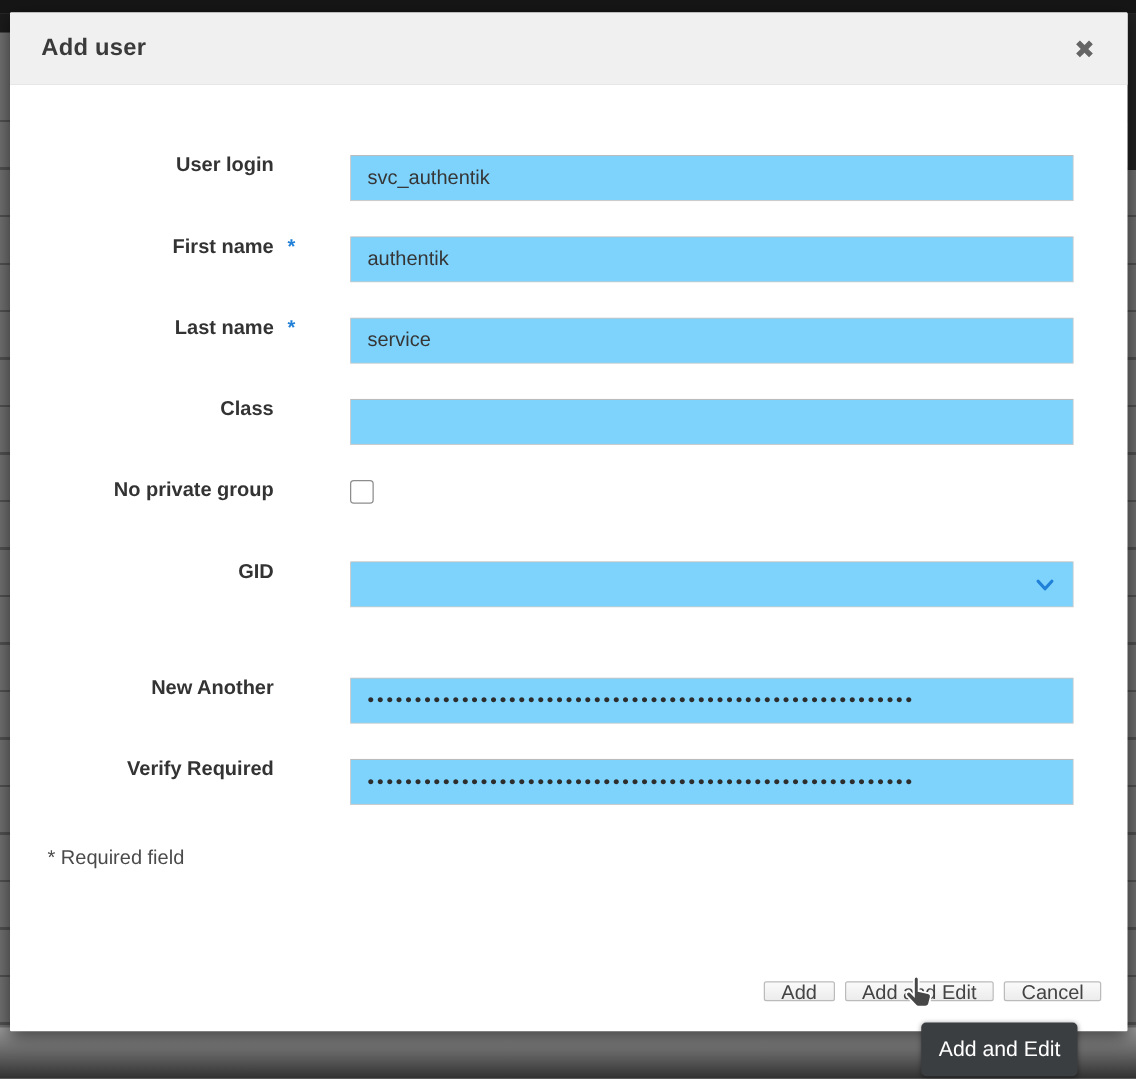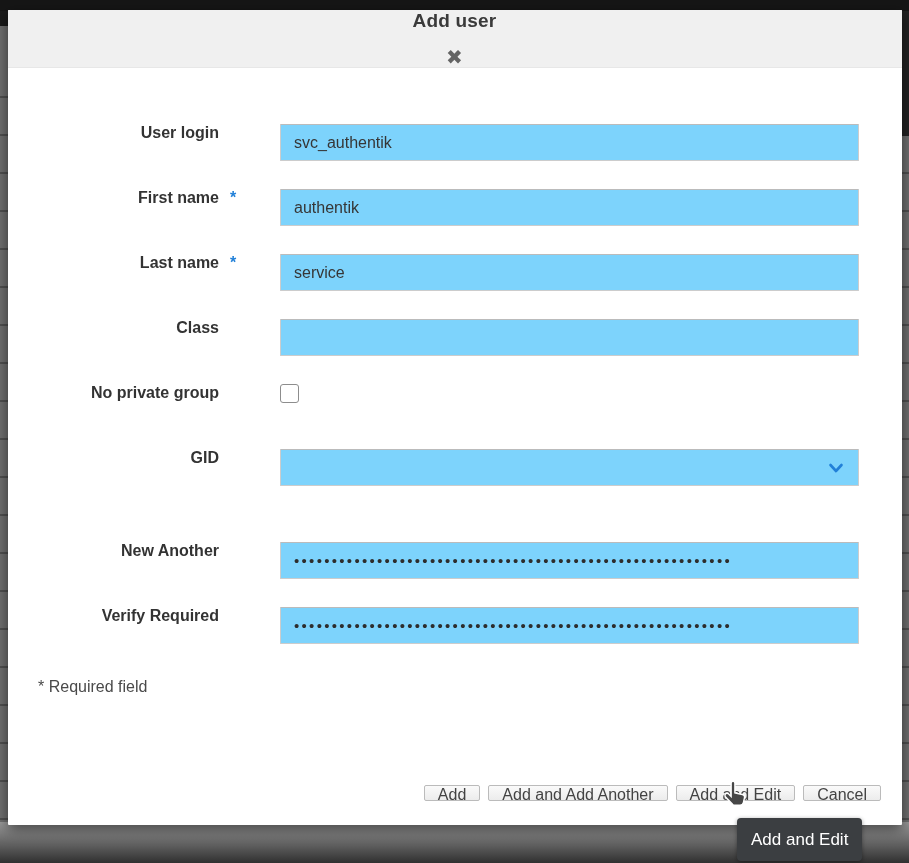--- a/index.html
+++ b/index.html
@@ -23,21 +23,21 @@
   }
   
   .modal{
     position:absolute;left:8px;top:10px;width:894px;height:815px;
     background:#fff;border-radius:1px;
     box-shadow:0 4px 14px rgba(0,0,0,.55);
   }
   .modal-header{
     height:58px;background:#f0f0f0;border-bottom:1px solid #e7e7e7;
     display:flex;align-items:center;justify-content:space-between;
-    padding:0 26px 0 25px;box-sizing:border-box;border-radius:1px 1px 0 0;flex-direction:column;
+    padding:0 26px 0 25px;box-sizing:border-box;border-radius:1px 1px 0 0;
   }
   .modal-title{font-size:19px;font-weight:700;color:#3a3a3a;letter-spacing:.2px;}
   .close-btn{
     border:none;background:transparent;cursor:pointer;padding:0;
     font-size:20px;font-weight:700;color:#646464;line-height:1;
     font-family:"DejaVu Sans",sans-serif;
   }
   .modal-body{padding:56px 0 0 30px;box-sizing:border-box;}
   
   .row{display:flex;align-items:flex-start;height:37px;margin-bottom:28px;}
@@ -155,21 +155,20 @@
       <span class="lbl">Verify Required</span>
       <span class="req"></span>
       <span class="ctl"><input class="txt pwd" type="text" value="••••••••••••••••••••••••••••••••••••••••••••••••••••••••••" style=""></span>
     </div>
 
     <div class="required-note">* Required field</div>
   </div>
 
   <div class="modal-footer">
     <button class="btn">Add</button>
-    <button class="btn">Add and Add Another</button>
     <button class="btn">Add and Edit</button>
     <button class="btn">Cancel</button>
   </div>
 </div>
 
 <div class="tooltip">
   <span>Add and Edit</span>
 </div>
 
 <svg class="cursor" viewBox="0 0 24 28">

